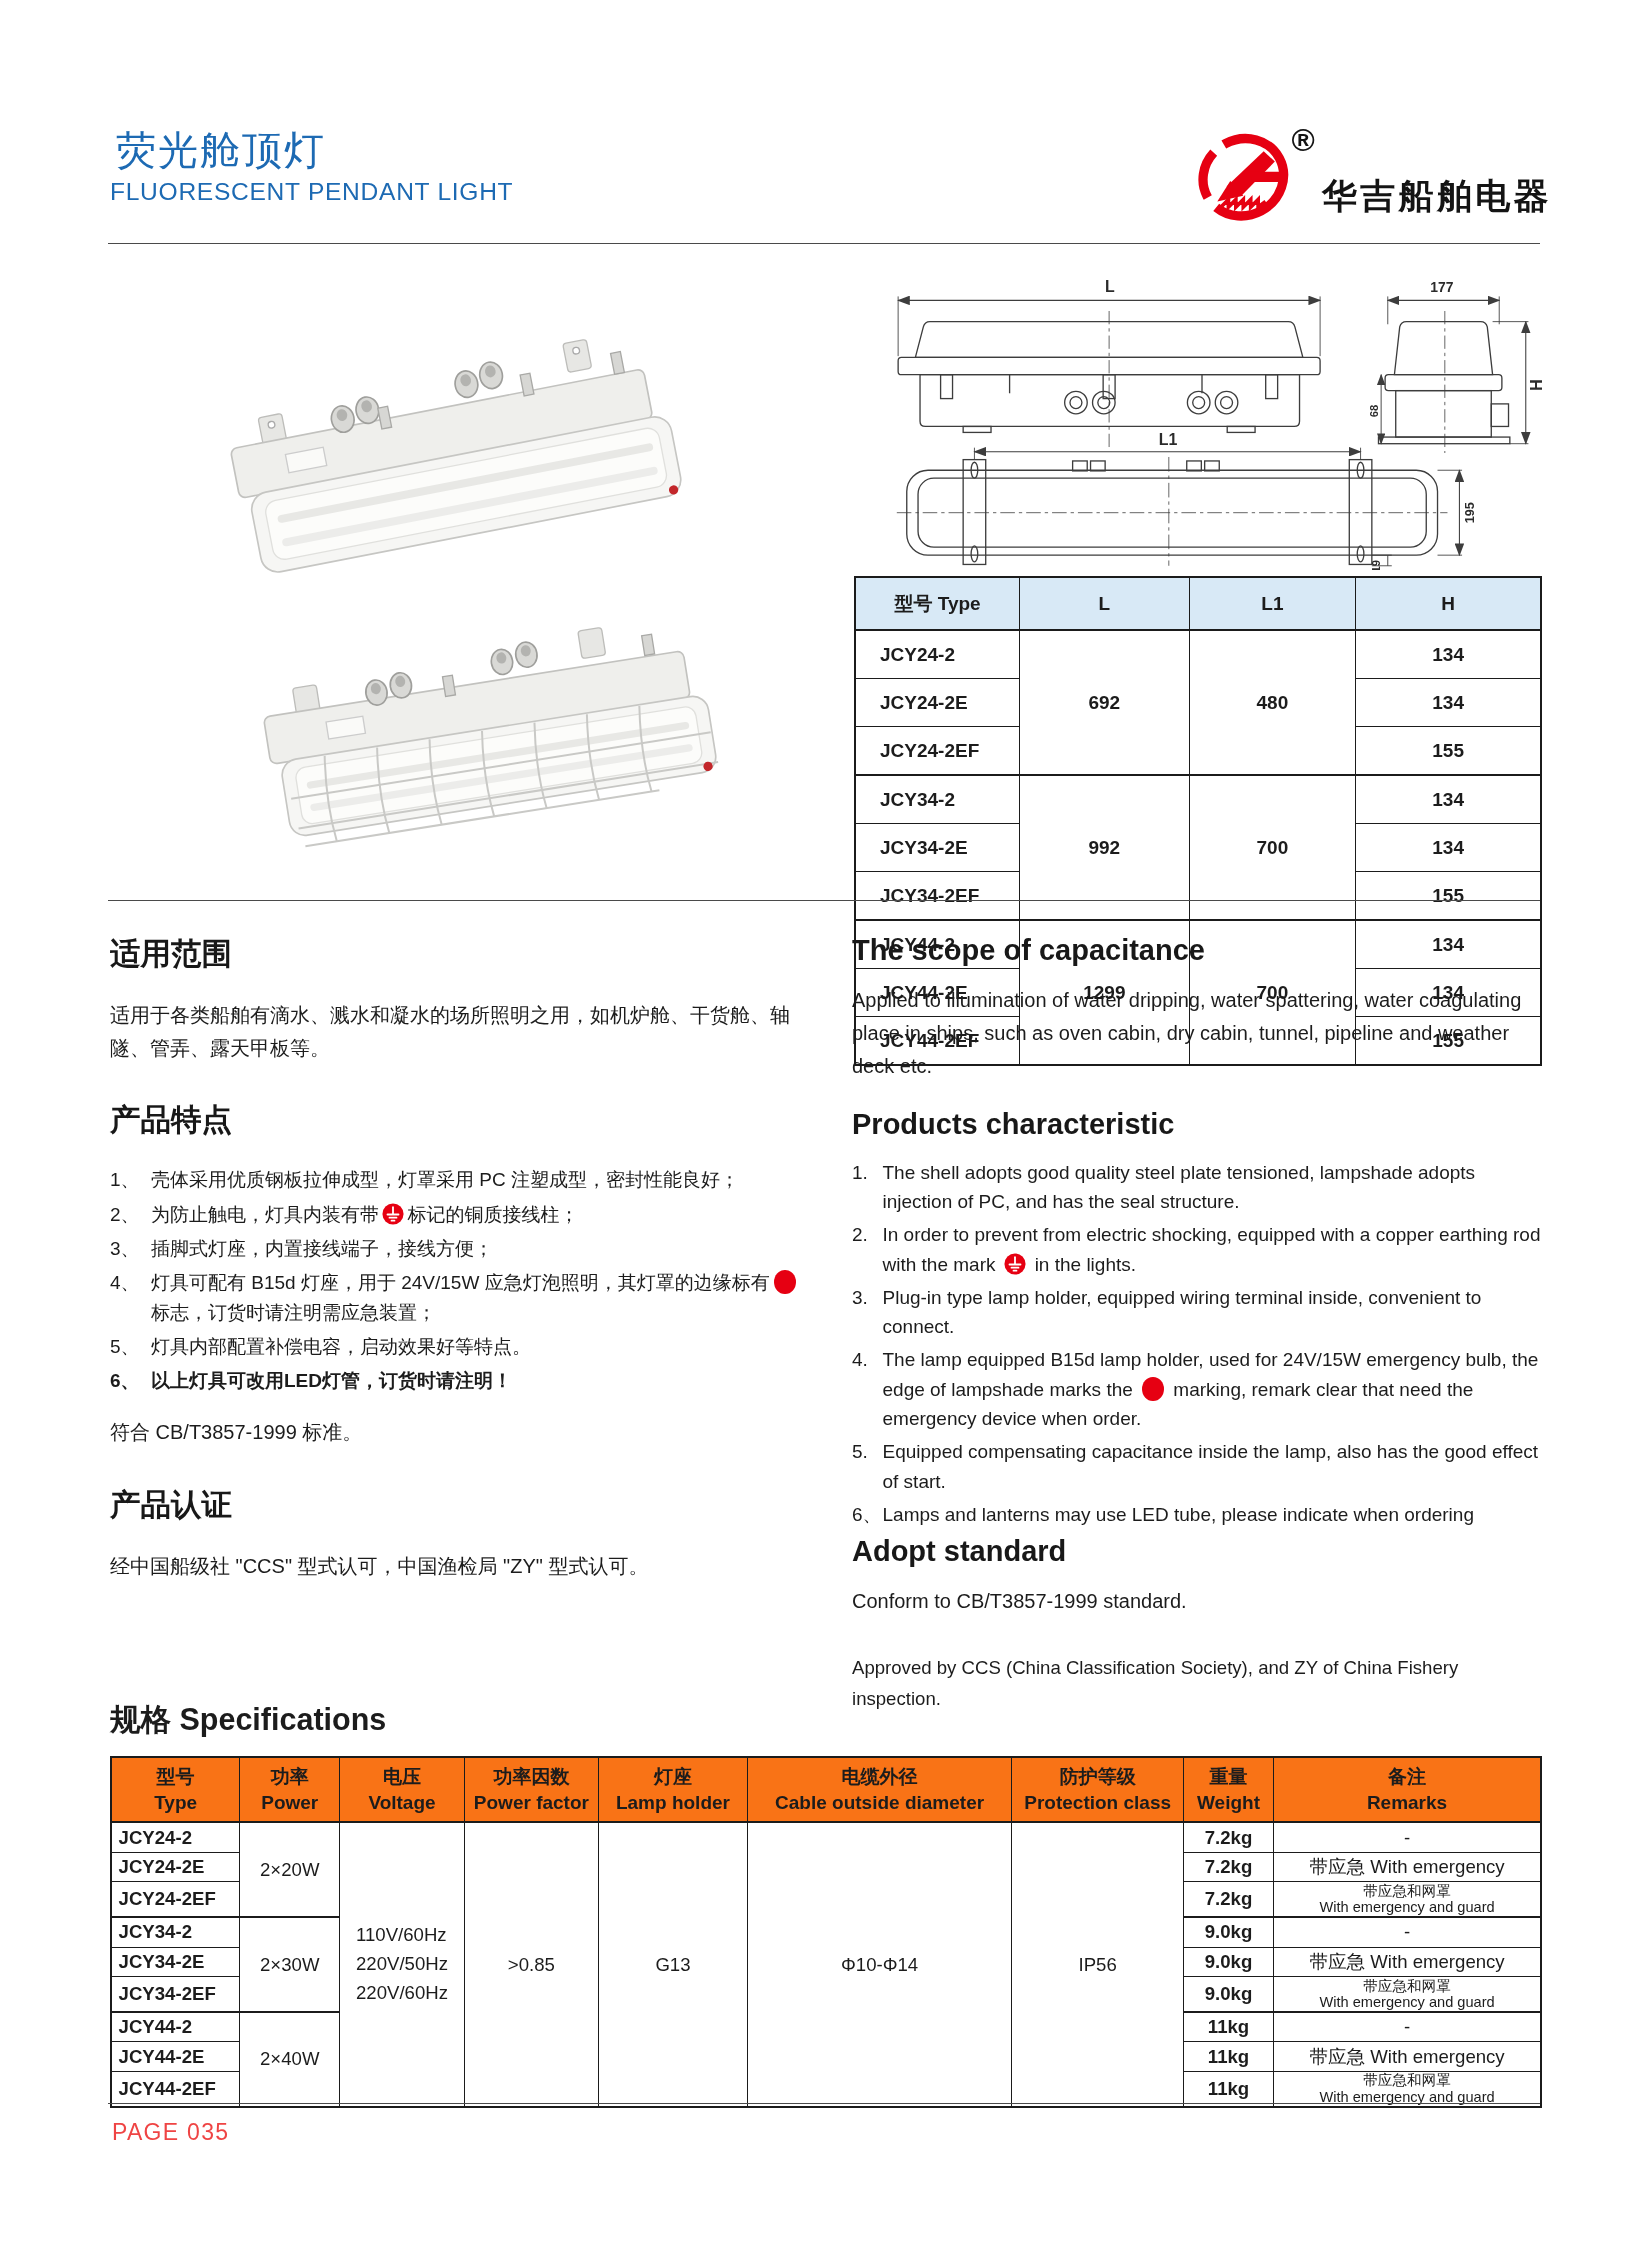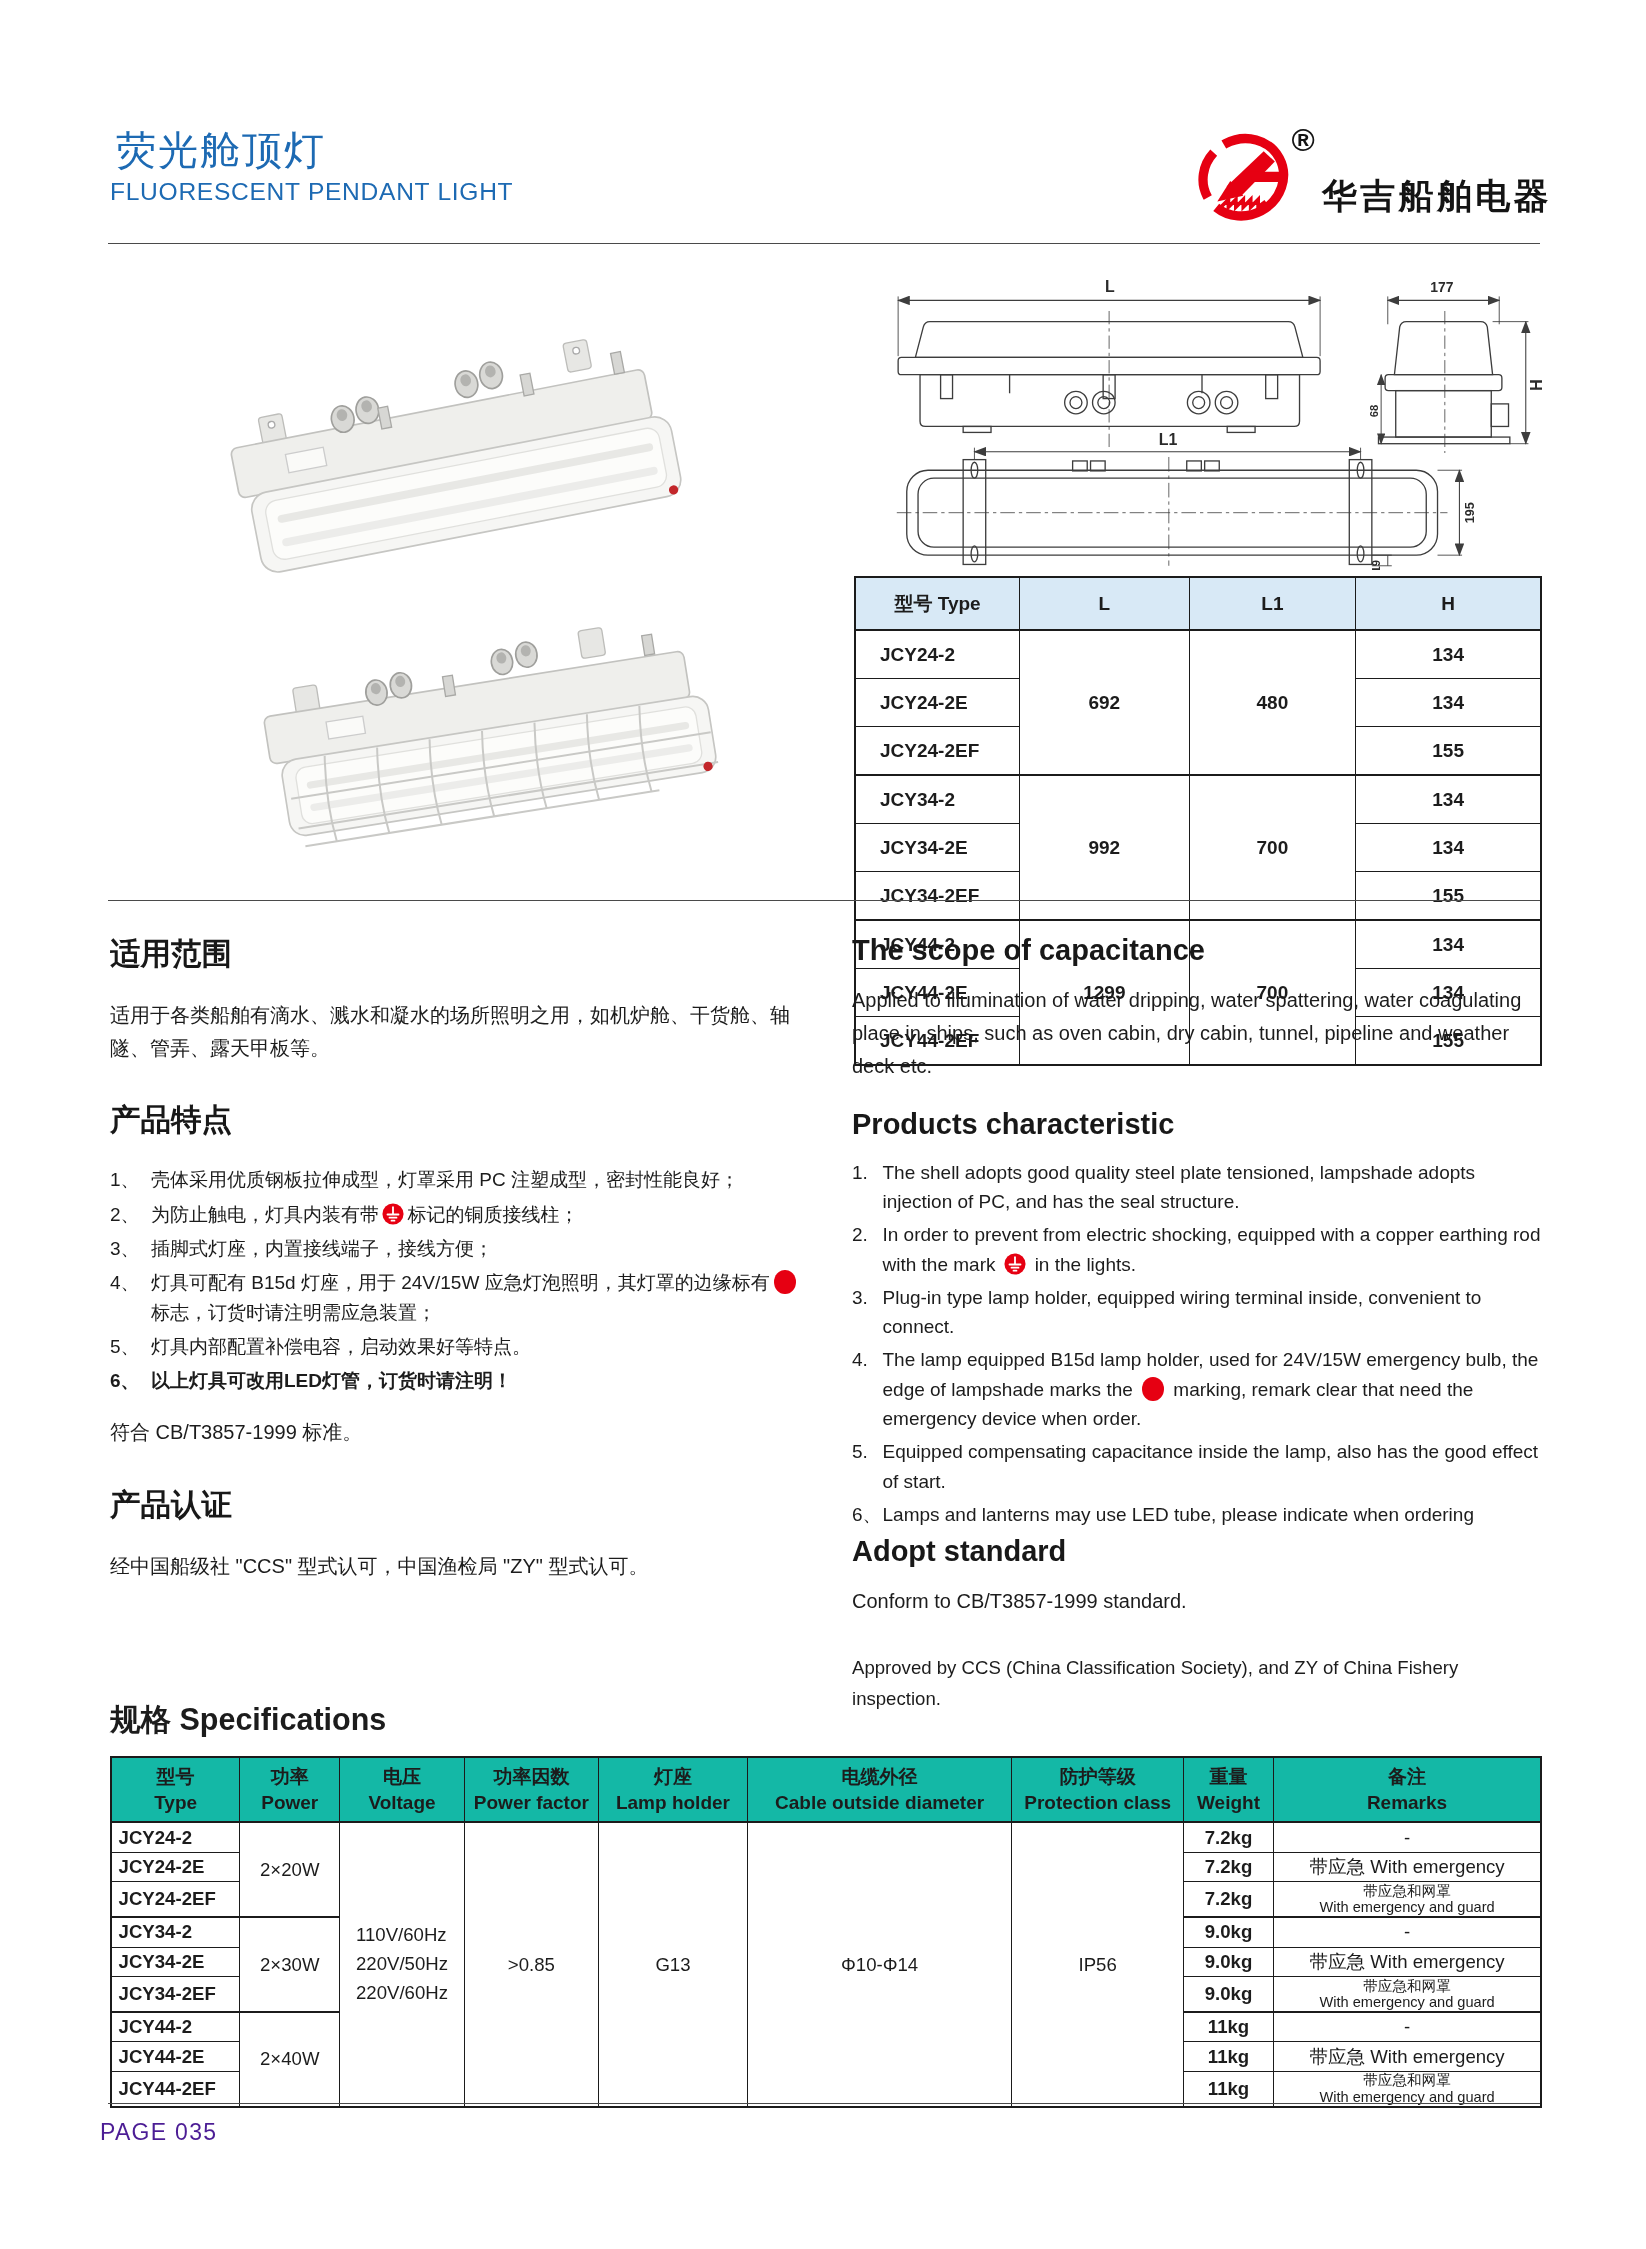--- a/index.html
+++ b/index.html
@@ -35,29 +35,29 @@
   .feat-item .feat-num{position:absolute;left:0;top:0;}
   .feat-item.bold{font-weight:700;}
   .col-right .feat-item{padding-left:30.5px;font-size:19px;margin:3.3px 0;}
   .mark-earth{display:inline-block;width:22px;height:22px;vertical-align:-4px;margin:0 3.3px;}
   .mark-earth svg{width:100%;height:100%;display:block;}
   .mark-dot{display:inline-block;width:22px;height:24.6px;border-radius:50%;background:#e60012;vertical-align:-5.3px;margin:0 4px;}
   
   .spec-title{position:absolute;left:110px;top:1700px;font-size:30.5px;font-weight:700;}
   .spec-table{position:absolute;left:110px;top:1756px;width:1432px;border-collapse:collapse;table-layout:fixed;border:2.7px solid #1b1b1b;}
   .spec-table th,.spec-table td{border:1.3px solid #1b1b1b;text-align:center;padding:0.7px 2.7px;}
-  .spec-table thead th{background:#14b8a6;font-size:19px;font-weight:600;height:62px;line-height:1.35;}
+  .spec-table thead th{background:#f97316;font-size:19px;font-weight:600;height:62px;line-height:1.35;}
   .spec-table td{font-size:18.6px;font-weight:500;height:27px;}
   .spec-table .cell-type{text-align:left;padding-left:6.6px;font-weight:600;}
   .spec-table .cell-weight{font-weight:600;}
   .spec-table tr.group-start td{border-top:2.7px solid #1b1b1b;}
   .voltage-block{display:inline-block;text-align:left;font-size:18.6px;line-height:1.55;font-weight:400;}
   .remark-sm{font-size:14.6px;line-height:1.12;font-weight:500;}
   
-  .footer-text{position:absolute;left:100px;top:2119px;font-size:23px;font-weight:500;letter-spacing:1.3px;color:#4c1d95;}
+  .footer-text{position:absolute;left:112px;top:2119px;font-size:23px;font-weight:500;letter-spacing:1.3px;color:#ef4444;}
   svg text{font-family:"Liberation Sans","DejaVu Sans",sans-serif;}
 </style>
 </head>
 <body>
 
 <div class="page">
 
   <div class="title-zh">荧光舱顶灯</div>
   <div class="title-en">FLUORESCENT PENDANT LIGHT</div>
 

